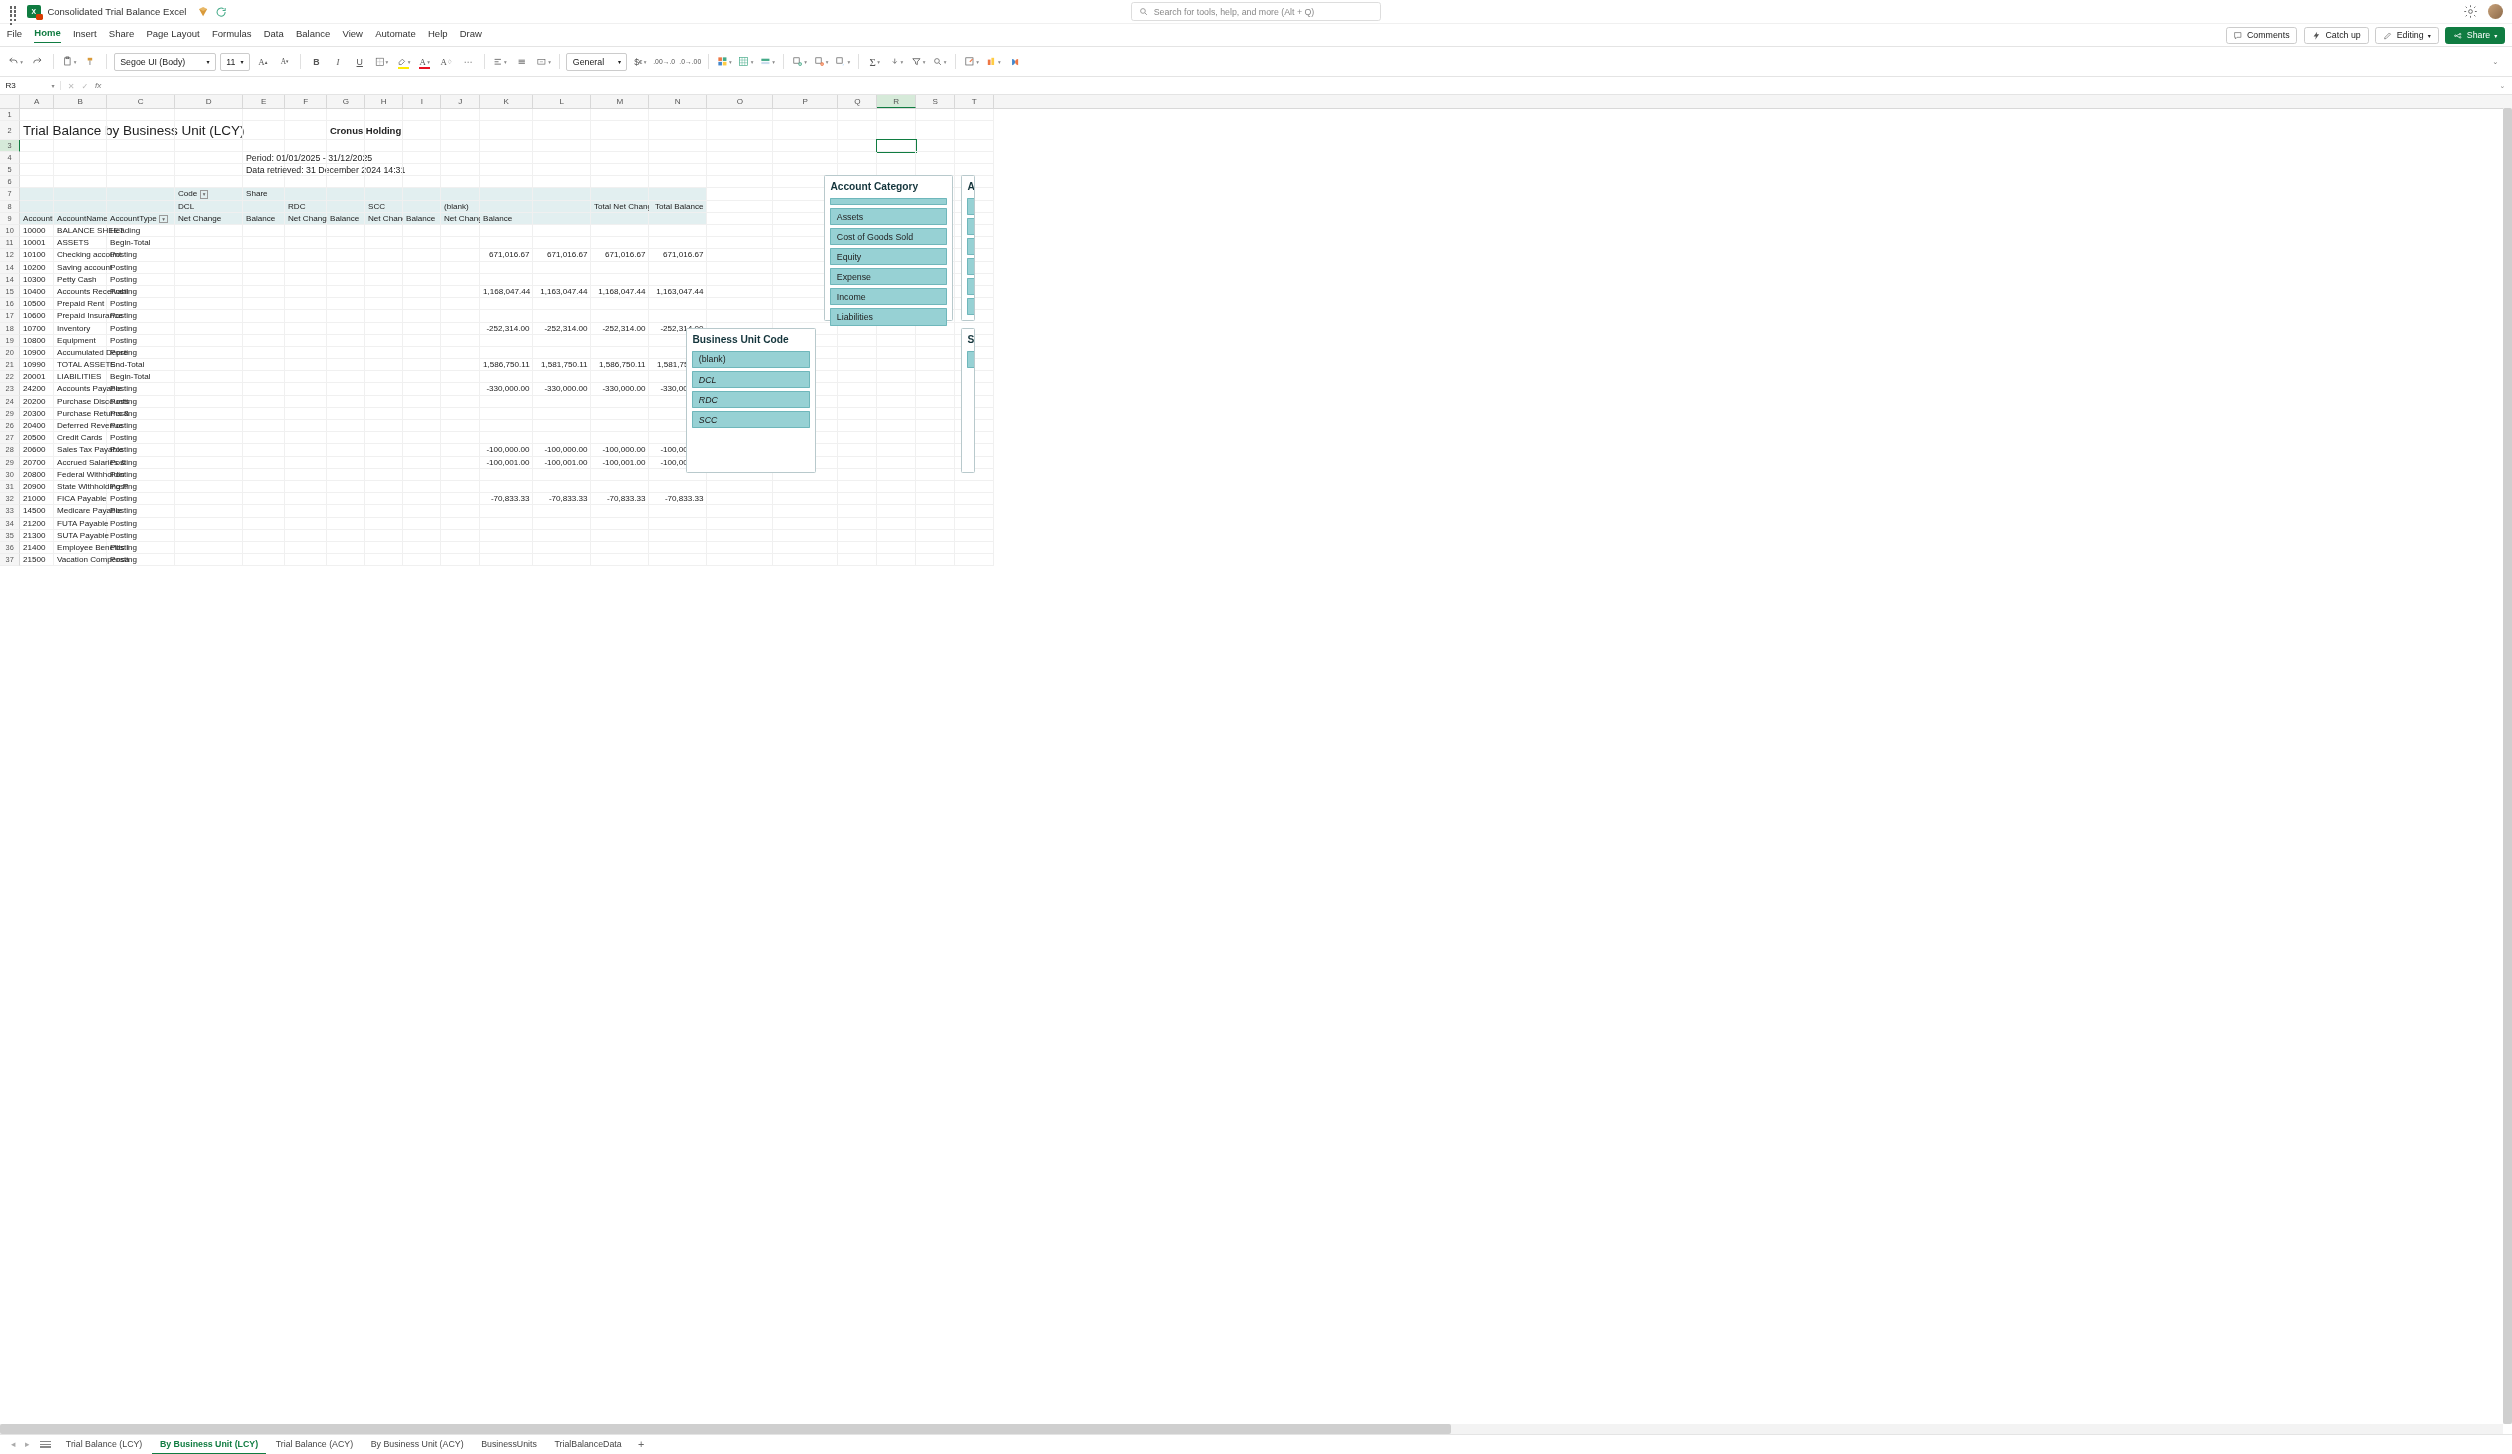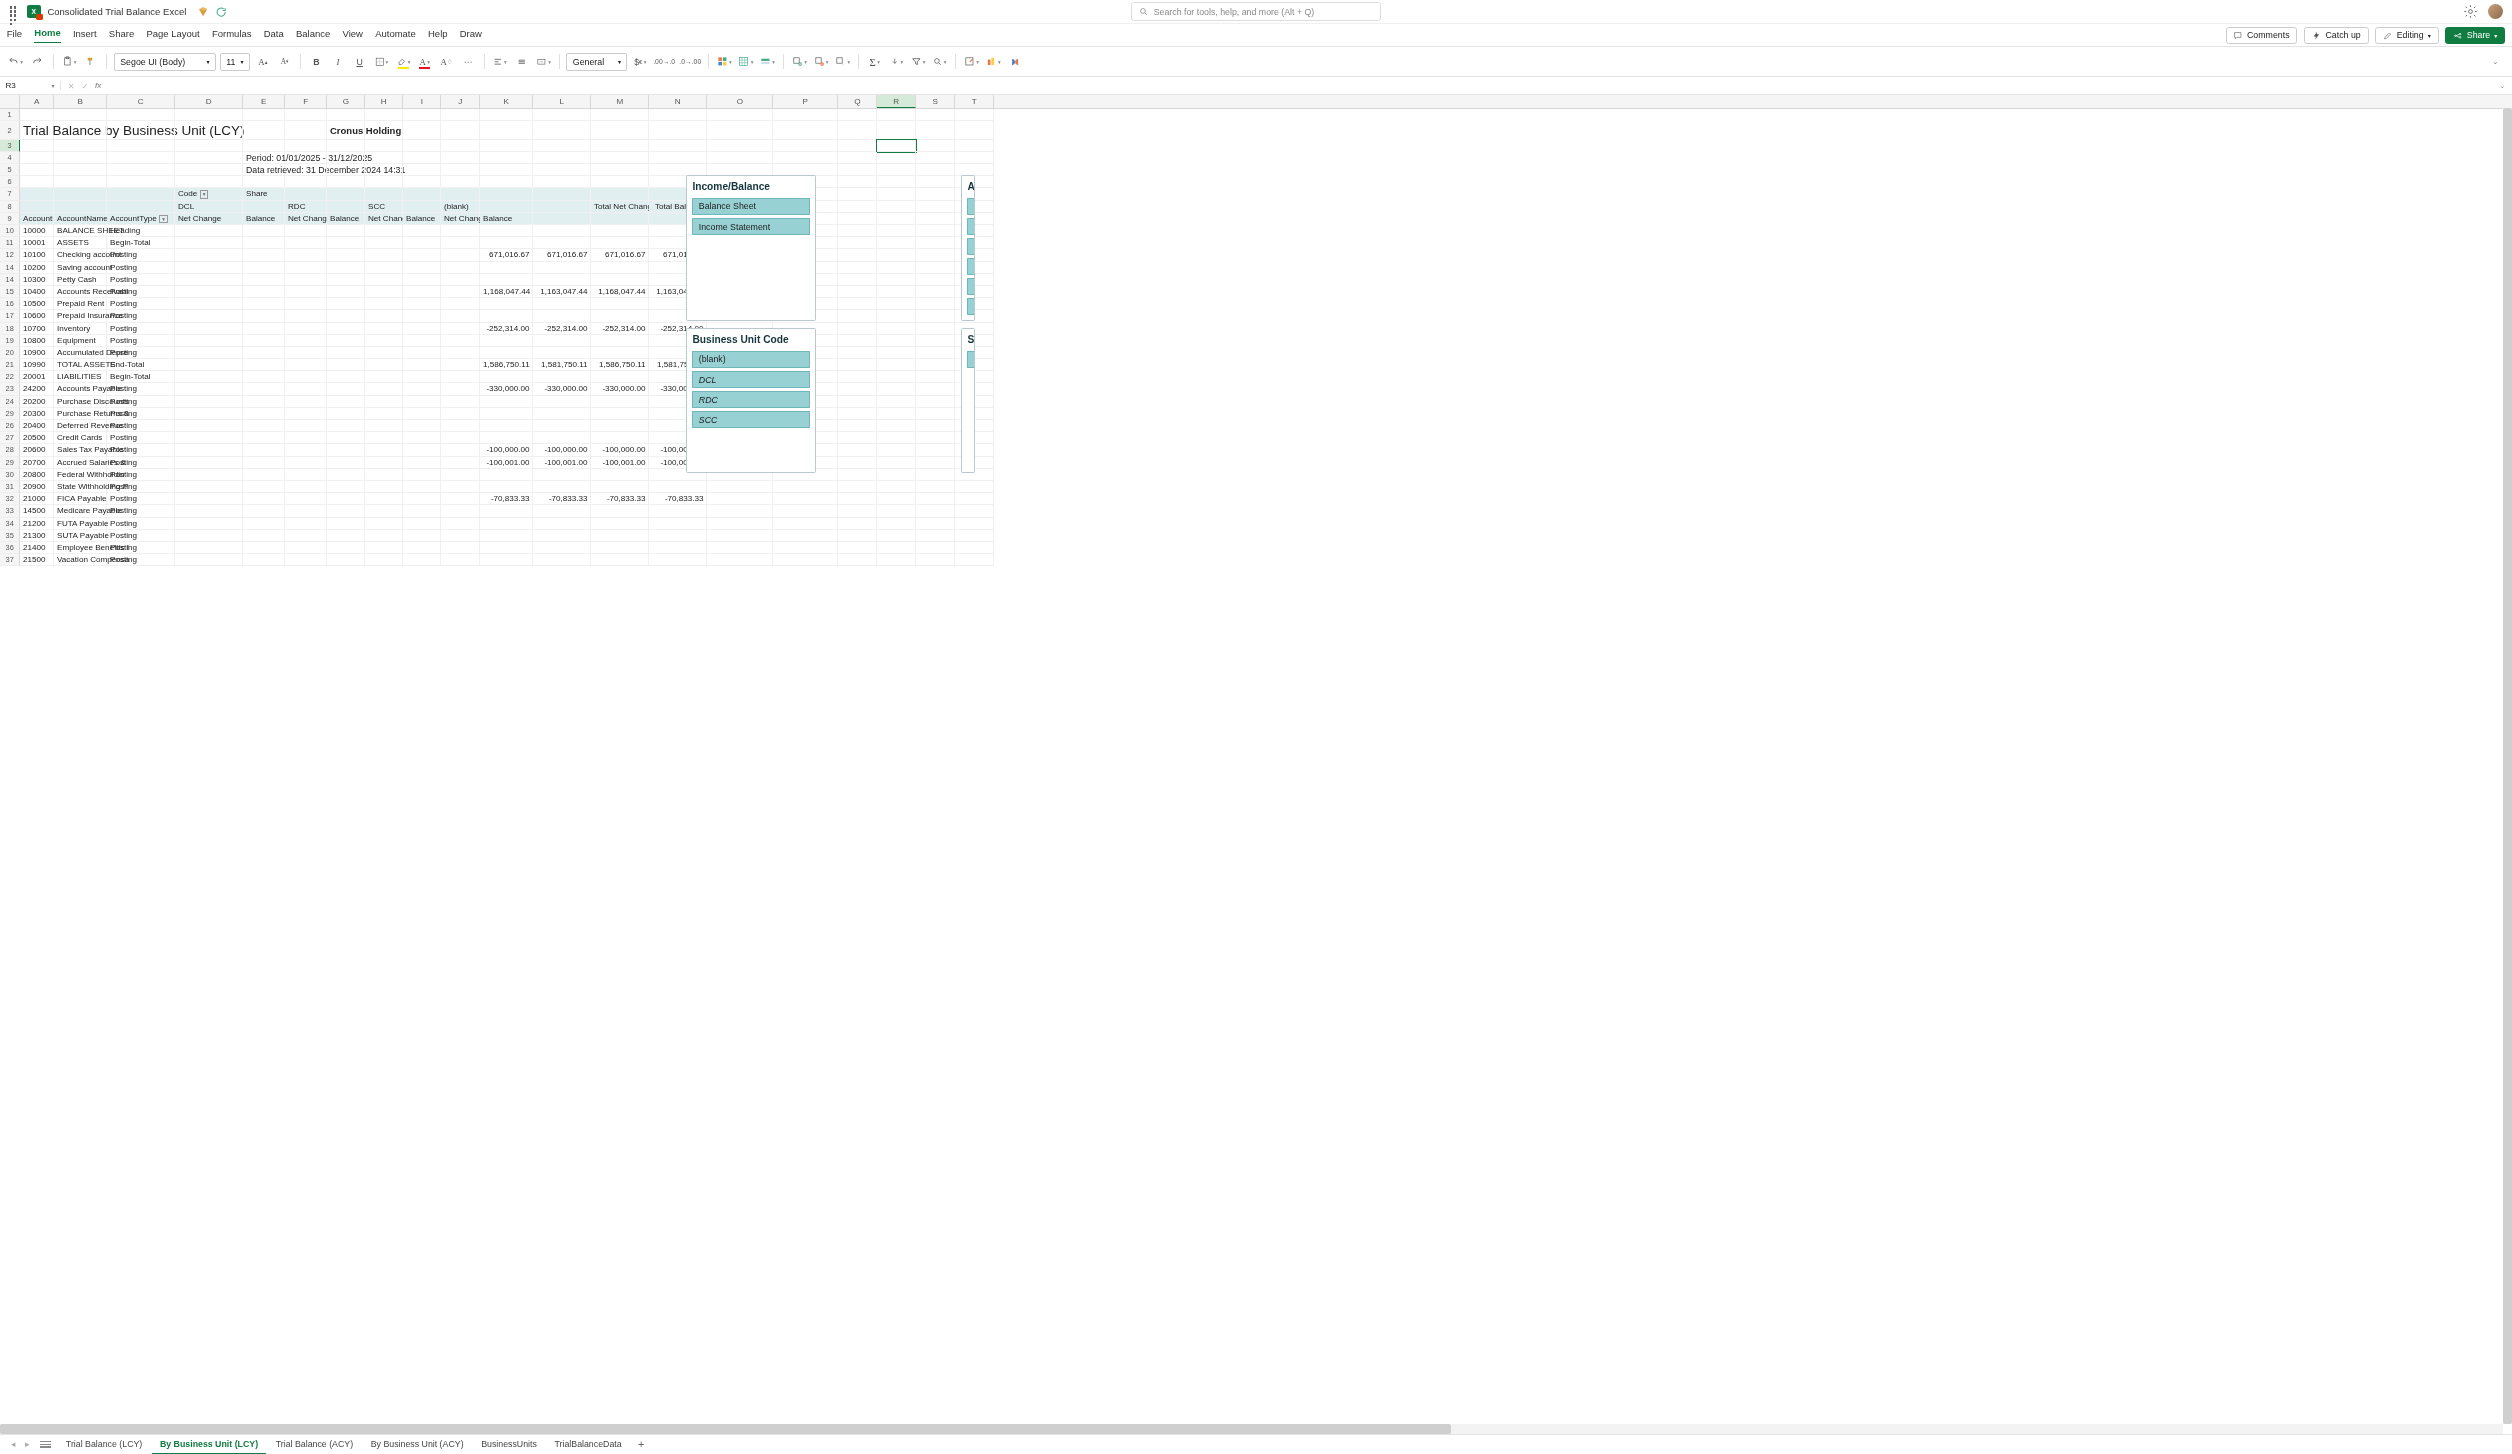--- a/index.html
+++ b/index.html
@@ -1253,24 +1253,29 @@
         <div class="cell" style="width: 58px;"></div>
         <div class="cell" style="width: 66px;"></div>
         <div class="cell" style="width: 65px;"></div>
         <div class="cell" style="width: 39px;"></div>
         <div class="cell" style="width: 39px;"></div>
         <div class="cell" style="width: 39px;"></div>
         <div class="cell" style="width: 39px;"></div>
       </div>
     </div>
 
-  <div class="slicer" style="left:686px; top:80px; width:130px; height:146px">
-    <div class="slicer-title">Income/Balance</div>
-    <div class="slicer-item">Balance Sheet</div>
-    <div class="slicer-item">Income Statement</div>
+  <div class="slicer" style="left:824px; top:80px; width:129px; height:146px">
+    <div class="slicer-title">Account Category</div>
+    <div class="slicer-item"></div>
+    <div class="slicer-item">Assets</div>
+    <div class="slicer-item">Cost of Goods Sold</div>
+    <div class="slicer-item">Equity</div>
+    <div class="slicer-item">Expense</div>
+    <div class="slicer-item">Income</div>
+    <div class="slicer-item">Liabilities</div>
   </div>
   <div class="slicer" style="left:961px; top:80px; width:13.5px; height:146px; overflow:hidden">
     <div class="slicer-title">A</div>
     <div class="slicer-item">&nbsp;</div>
     <div class="slicer-item">&nbsp;</div>
     <div class="slicer-item">&nbsp;</div>
     <div class="slicer-item">&nbsp;</div>
     <div class="slicer-item">&nbsp;</div>
     <div class="slicer-item">&nbsp;</div>
   </div>

